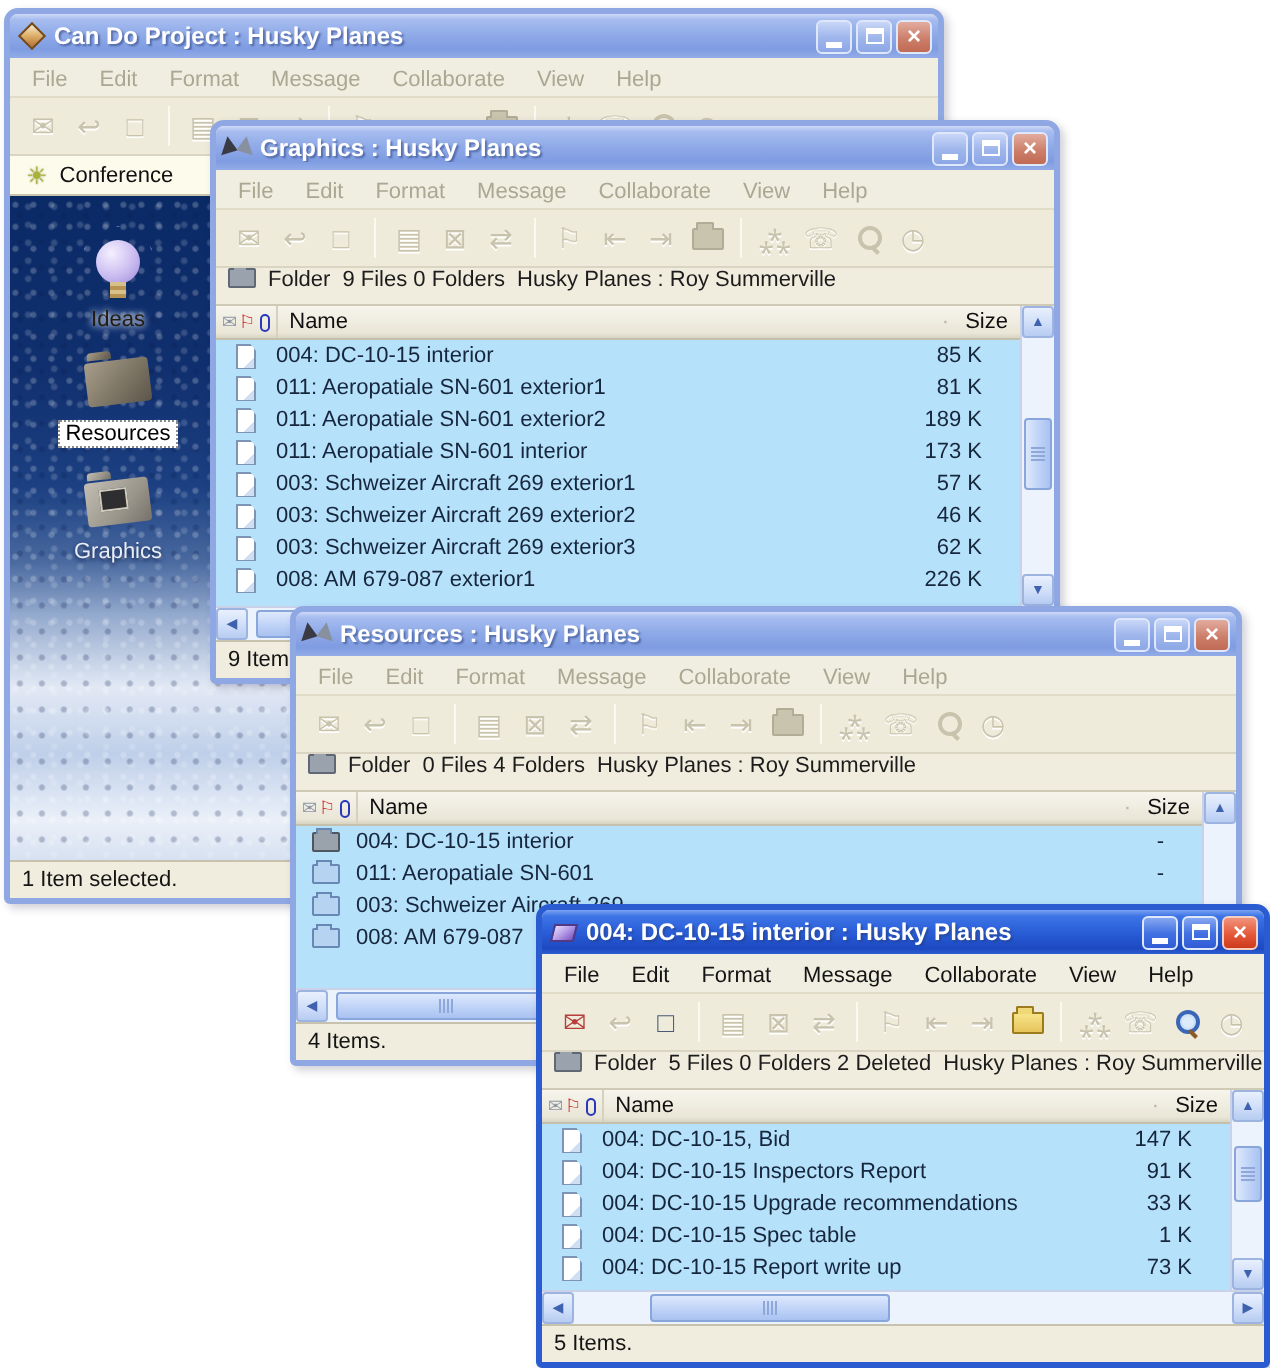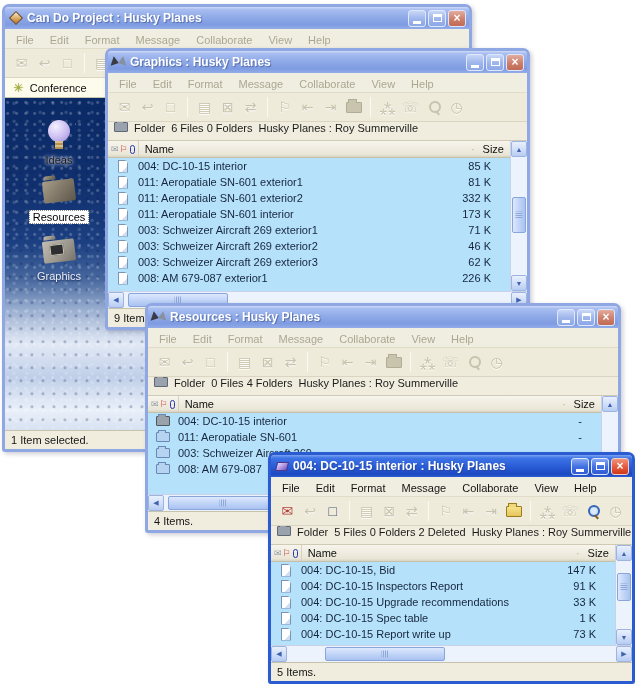--- a/index.html
+++ b/index.html
@@ -189,21 +189,21 @@
           <span class="f-inner"></span>
         </span>
       <span class="side-label" style="margin-top:4px;">Graphics</span>
     </div>
   </div>
   <div class="statusbar">
     <span>1 Item selected.</span>
   </div>
 </div>
 
-<div class="win" id="win-gfx" style="left:105px;top:48px;width:425px;height:282px;z-index:2;">
+<div class="win" id="win-gfx" style="left:105px;top:60px;width:425px;height:282px;z-index:2;">
   <div class="titlebar">
     <span class="app-ico bfly-dark">
         <span class="bfly-l"></span>
         <span class="bfly-r"></span>
       </span>
     <span class="title-text">Graphics : Husky Planes</span>
     <span class="winbtns">
       <span class="wbtn">
           <span class="glyph-min"></span>
         </span>
@@ -241,21 +241,21 @@
     <span class="tbi">⁂</span>
     <span class="tbi">☏</span>
     <span class="tbi">
         <span class="mag"></span>
       </span>
     <span class="tbi">◷</span>
   </div>
   <div class="infobar">
     <span class="info-folder"></span>
     <span>Folder</span>
-    <span>6 Files  0 Folders</span>
+    <span>9 Files  0 Folders</span>
     <span>Husky Planes : Roy Summerville</span>
   </div>
   <div class="content">
     <div class="hdr">
       <span class="hdr-ico">
         <span class="h-env">✉</span>
         <span class="h-flag">⚐</span>
         <span class="h-clip"></span>
       </span>
       <span class="h-name">Name</span>
@@ -275,35 +275,35 @@
             <span class="doc-ico"></span>
           </span>
           <span class="r-name">011: Aeropatiale SN-601 exterior1</span>
           <span class="r-size">81 K</span>
         </div>
       <div class="row">
           <span class="row-ico">
             <span class="doc-ico"></span>
           </span>
           <span class="r-name">011: Aeropatiale SN-601 exterior2</span>
-          <span class="r-size">332 K</span>
+          <span class="r-size">189 K</span>
         </div>
       <div class="row">
           <span class="row-ico">
             <span class="doc-ico"></span>
           </span>
           <span class="r-name">011: Aeropatiale SN-601 interior</span>
           <span class="r-size">173 K</span>
         </div>
       <div class="row">
           <span class="row-ico">
             <span class="doc-ico"></span>
           </span>
           <span class="r-name">003: Schweizer Aircraft 269 exterior1</span>
-          <span class="r-size">71 K</span>
+          <span class="r-size">57 K</span>
         </div>
       <div class="row">
           <span class="row-ico">
             <span class="doc-ico"></span>
           </span>
           <span class="r-name">003: Schweizer Aircraft 269 exterior2</span>
           <span class="r-size">46 K</span>
         </div>
       <div class="row">
           <span class="row-ico">

